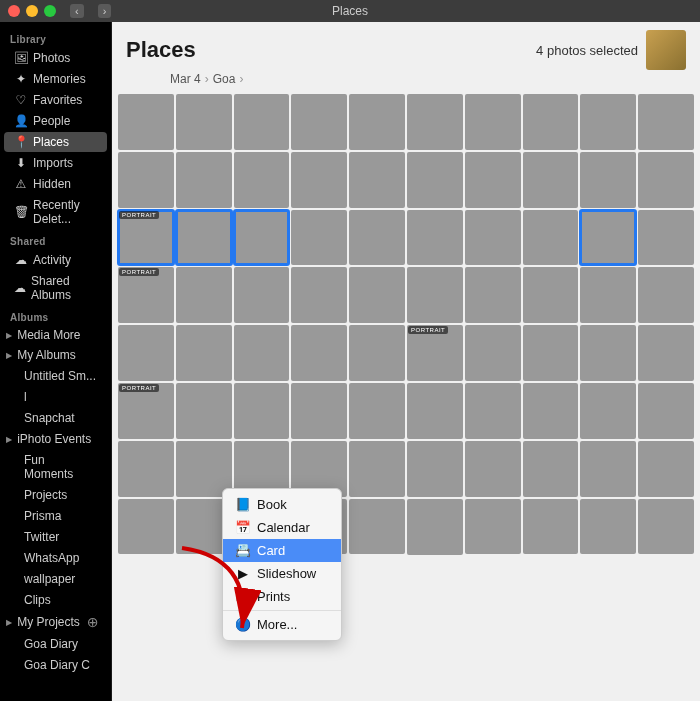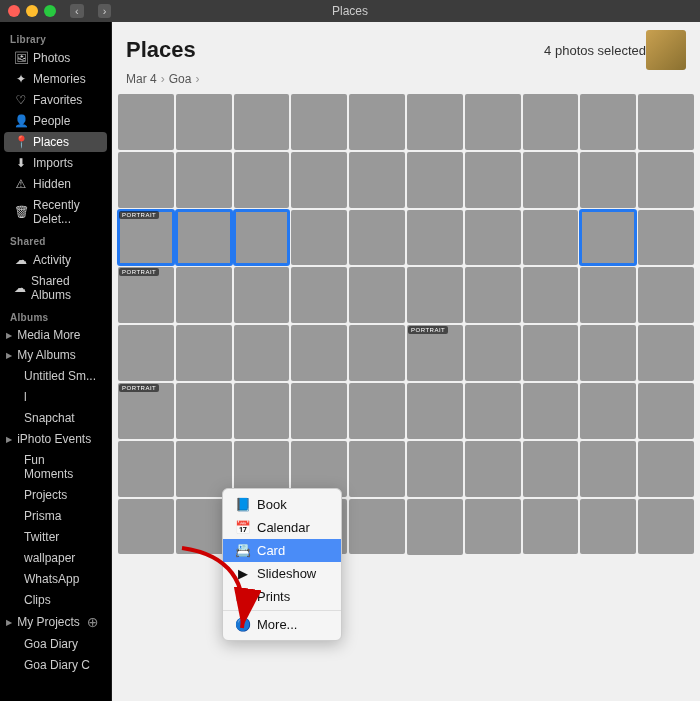--- a/index.html
+++ b/index.html
@@ -111,37 +111,39 @@
       align-items: center;
     }
     .main-title {
       font-size: 22px;
       font-weight: 700;
       color: #1a1a1a;
     }
     .selection-info {
       display: flex;
       align-items: center;
+      gap: 8px;
       font-size: 13px;
       color: #333;
     }
     .selection-thumb {
       width: 40px;
       height: 40px;
       background: #888;
       border-radius: 3px;
       overflow: hidden;
     }
     .breadcrumb {
       display: flex;
       align-items: center;
       gap: 4px;
       font-size: 12px;
       color: #555;
       margin-top: 2px;
+      margin-left: 44px;
     }
     .breadcrumb-link { color: #555; }
     .breadcrumb-sep { color: #999; }
     .photos-grid {
       flex: 1;
       overflow-y: auto;
       padding: 4px 6px;
       display: grid;
       grid-template-columns: repeat(10, 1fr);
       gap: 2px;
@@ -315,24 +317,24 @@
     <div class="sidebar-item sidebar-sub">
       <span>Projects</span>
     </div>
     <div class="sidebar-item sidebar-sub">
       <span>Prisma</span>
     </div>
     <div class="sidebar-item sidebar-sub">
       <span>Twitter</span>
     </div>
     <div class="sidebar-item sidebar-sub">
+      <span>WhatsApp</span>
+    </div>
+    <div class="sidebar-item sidebar-sub">
       <span>wallpaper</span>
-    </div>
-    <div class="sidebar-item sidebar-sub">
-      <span>WhatsApp</span>
     </div>
     <div class="sidebar-item sidebar-sub">
       <span>Clips</span>
     </div>
 
     <div class="sidebar-group">
       <span class="triangle">▶</span>
       <span>My Projects</span>
       <span class="add-btn">⊕</span>
     </div>

